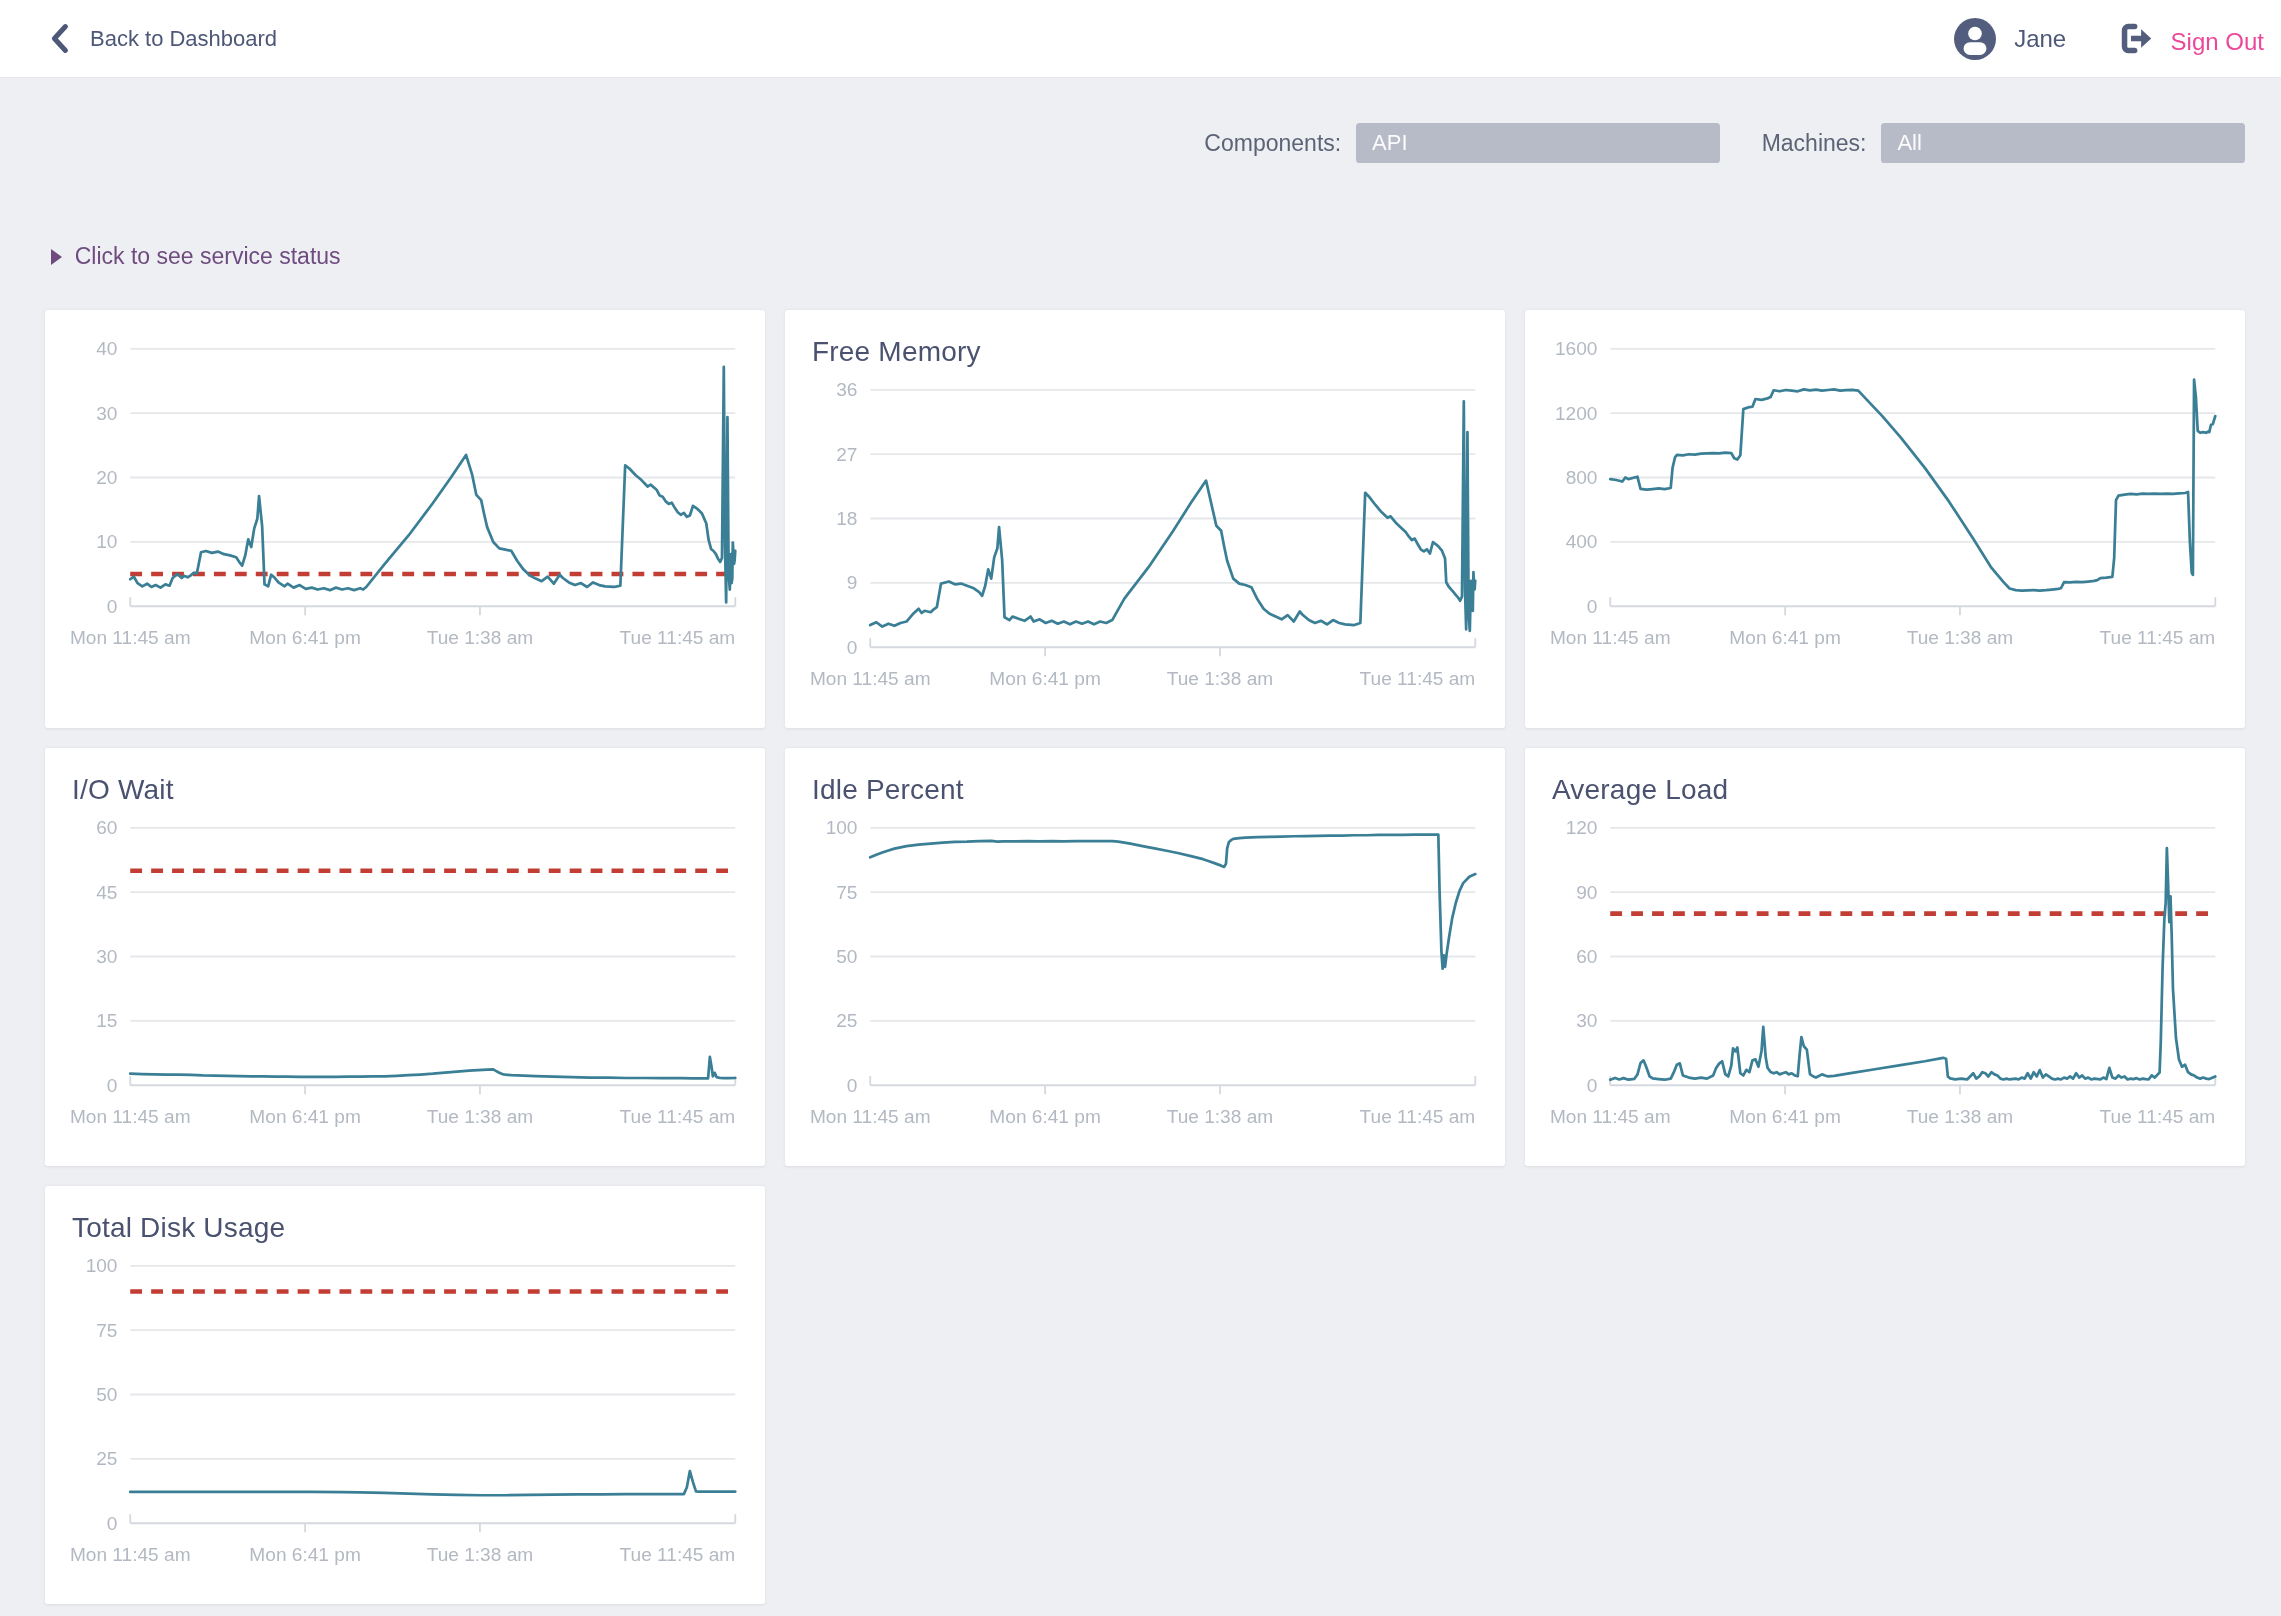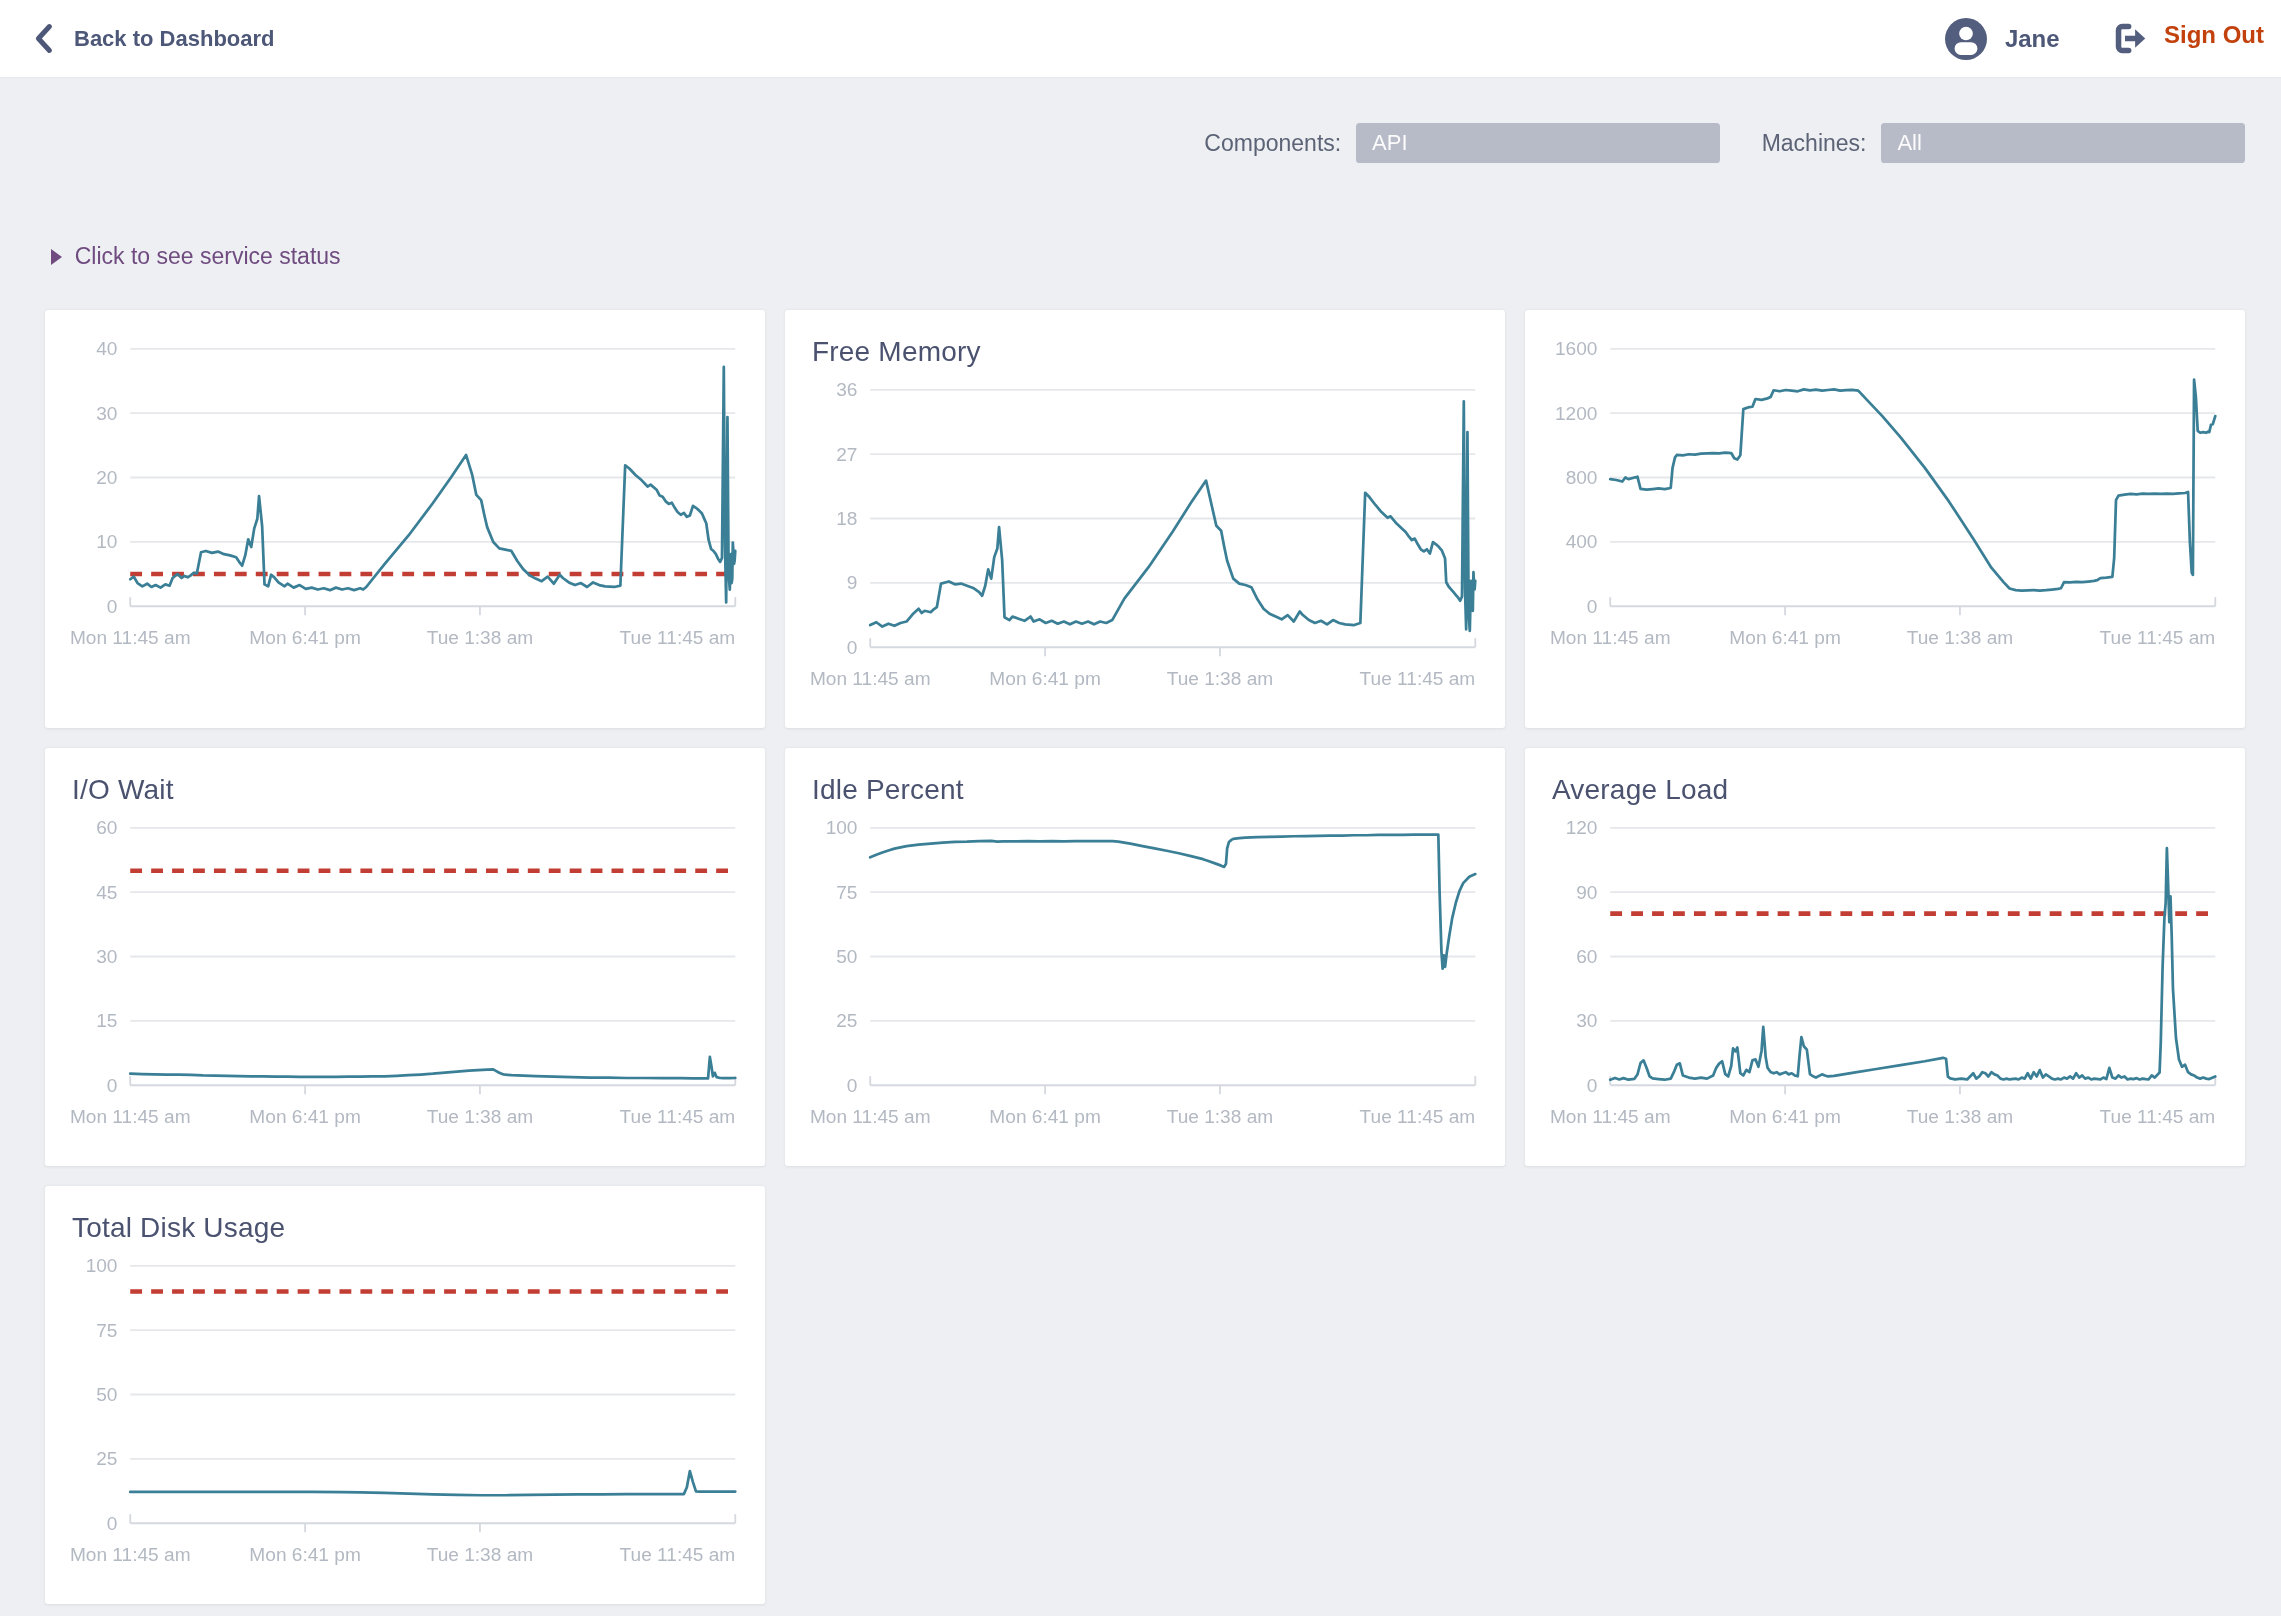--- a/index.html
+++ b/index.html
@@ -4,29 +4,28 @@
 <style>
   html,body{margin:0;padding:0;}
   body{
     width:2282px;min-height:1616px;background:#edeff2;
     font-family:"Liberation Sans","DejaVu Sans",sans-serif;
     -webkit-font-smoothing:antialiased;
   }
   
   .topbar{
     height:78px;background:#ffffff;display:flex;align-items:center;
-    justify-content:space-between;padding:0 18px 0 32px;box-sizing:border-box;
+    justify-content:space-between;padding:0 18px 0 48px;box-sizing:border-box;
     border-bottom:0.9px solid #e7e9ee;
-    font-weight:bold;
   }
   .back-btn{display:flex;align-items:center;gap:20px;cursor:pointer;color:#4d5777;font-size:22px;}
   .topbar-right{display:flex;align-items:center;color:#4d5777;font-size:24px;}
   .avatar{width:42px;height:42px;flex:0 0 auto;}
   .user-name{margin-left:18px;}
-  .signout-btn{display:flex;align-items:flex-start;gap:16.4px;margin-left:53px;cursor:pointer;color:#c2410c;}
+  .signout-btn{display:flex;align-items:flex-end;gap:16.4px;margin-left:53px;cursor:pointer;color:#ec4899;}
   
   .filterbar{
     width:2200px;margin:45px 0 0 45px;display:flex;justify-content:flex-end;
     align-items:center;font-size:23px;color:#5c6376;
   }
   .filter-group{display:flex;align-items:center;}
   .filter-group + .filter-group{margin-left:42px;}
   .filter-label{margin-right:14.5px;}
   .select-pill{
     width:364px;height:40px;background:#b7bac7;border-radius:3.6px;

